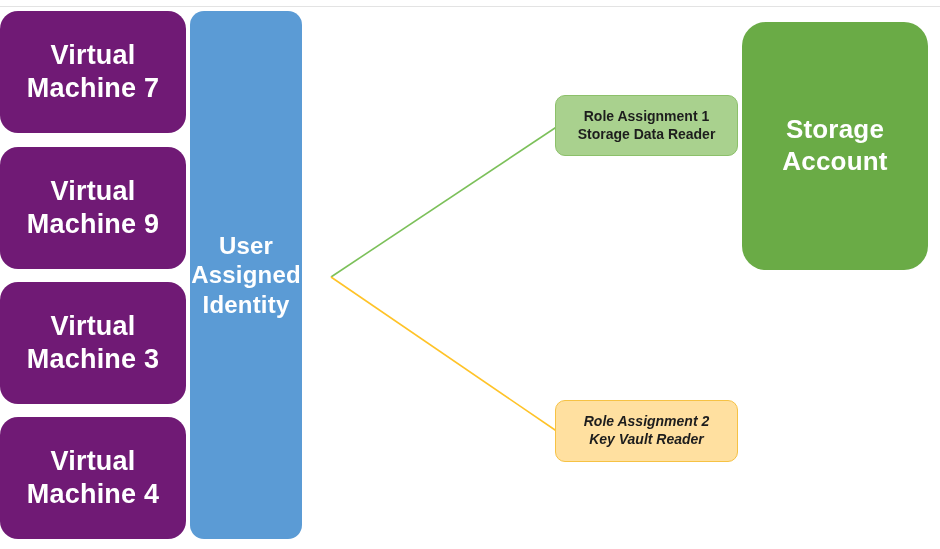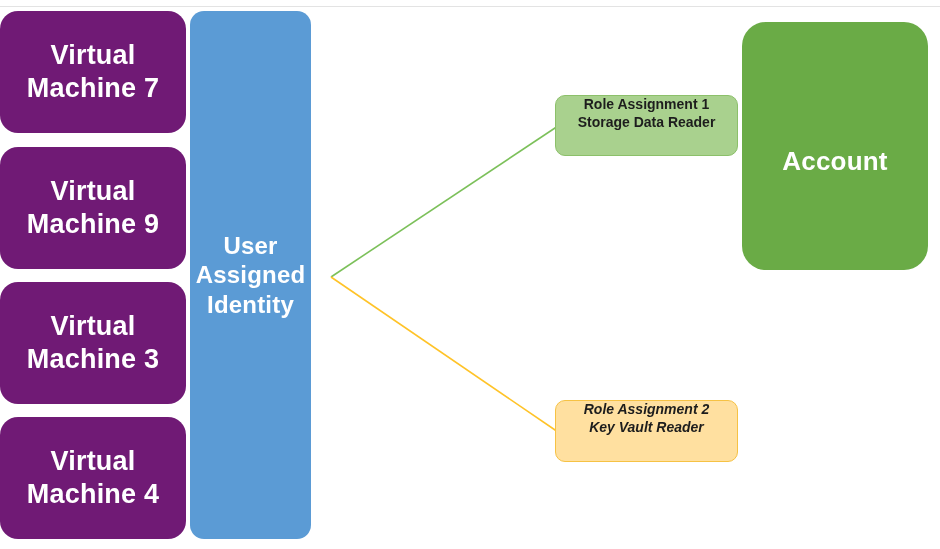--- a/index.html
+++ b/index.html
@@ -51,21 +51,21 @@
     height: 122px;
   }
   .vm .vm-label { display: block; padding: 0 6px; }
 
   
   .identity {
     background: #5b9bd5;
     border-radius: 14px;
     left: 190px;
     top: 11px;
-    width: 121px;
+    width: 112px;
     height: 528px;
     font-size: 24px;
     font-weight: 700;
   }
 
   
   .resource {
     left: 742px;
     width: 186px;
     border-radius: 24px;
@@ -81,21 +81,21 @@
     background: #fcbf0a;
     top: 322px;
     height: 218px;
   }
 
   
   .pill {
     position: absolute;
     box-sizing: border-box;
     display: flex;
-    align-items: flex-start;
+    align-items: center;
     justify-content: center;
     text-align: center;
     color: #1d1d1d;
     font-size: 14px;
     font-weight: 700;
     line-height: 1.28;
     border-radius: 10px;
     z-index: 3;
   }
   .pill.role-1 {
@@ -184,19 +184,19 @@
 
   <div class="pill role-2">
     <span>
       <span>Role Assignment 2</span><br>
       <span>Key Vault Reader</span>
     </span>
   </div>
 
   <div class="node resource storage">
     <span>
-      <br>
+      <span>Storage</span><br>
       <span>Account</span>
     </span>
   </div>
 
 
 </div>
 
 </body></html>

